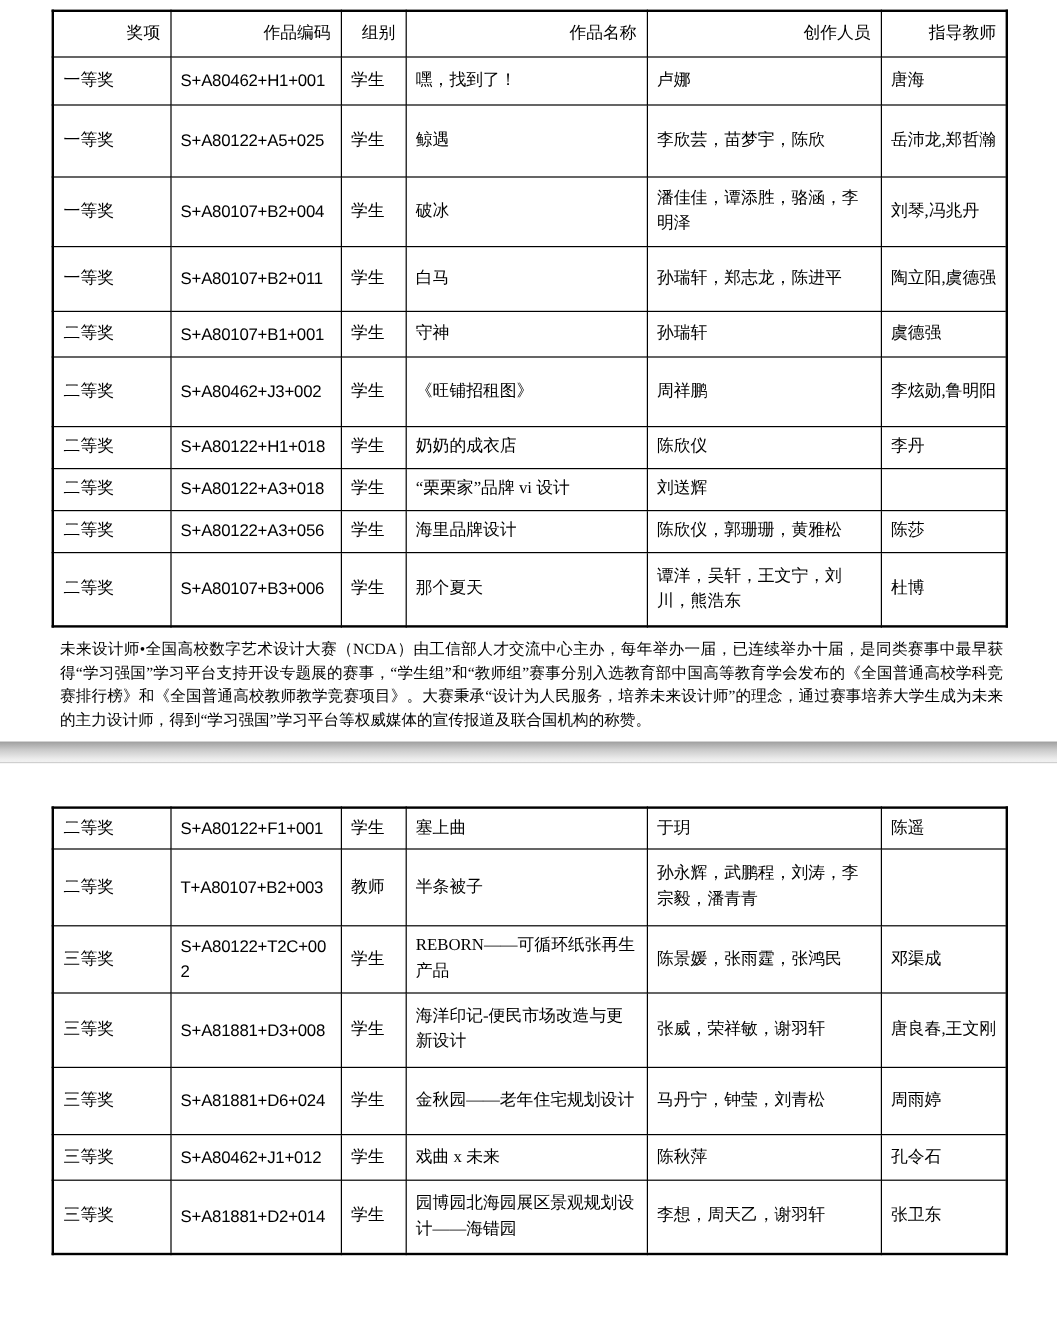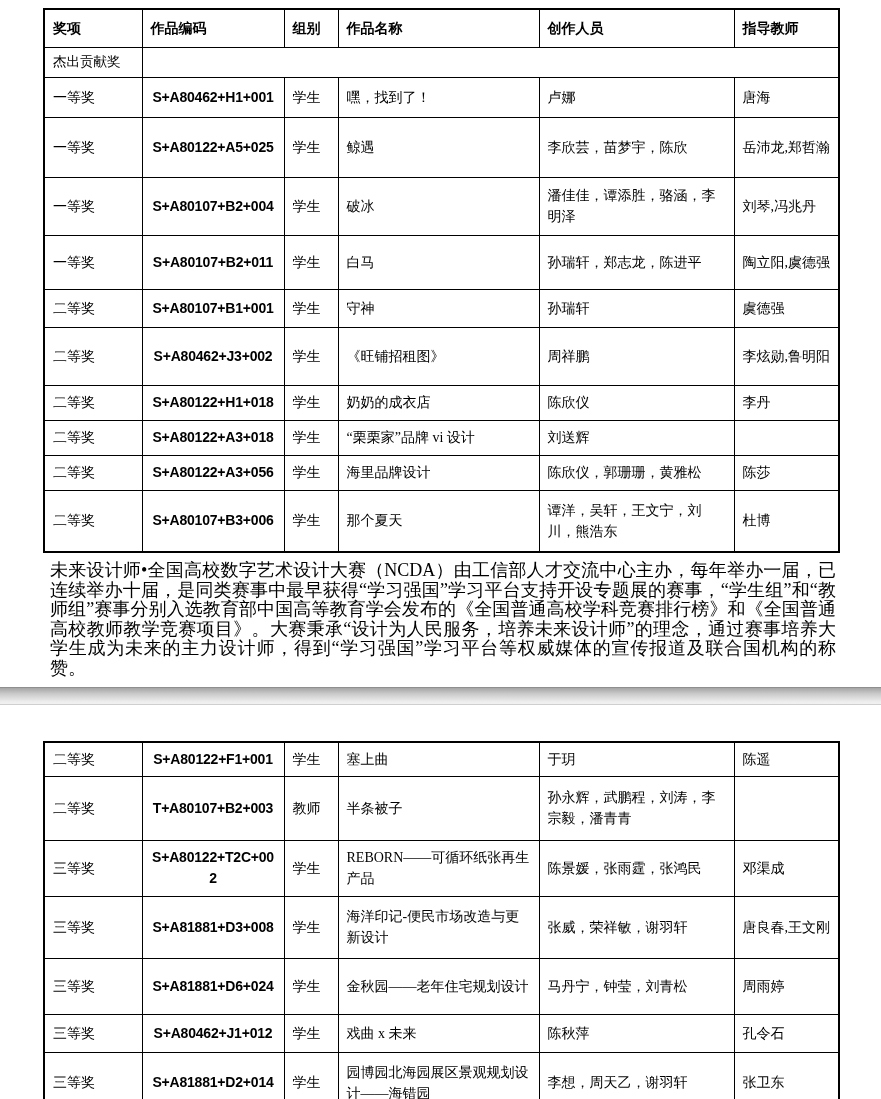--- a/index.html
+++ b/index.html
@@ -16,33 +16,33 @@
   }
   table.awards th, table.awards td{
     border:1px solid #000;
     font-size:14px;line-height:1.5;
     padding:3px 8px;
     vertical-align:middle;
     word-break:break-word;
     overflow:hidden;
   }
   table.awards thead tr{height:38px;}
-  table.awards th{font-weight:bold;text-align:left;}
+  table.awards th{font-weight:normal;text-align:right;}
   td.c{text-align:left;}
   td.l{text-align:left;padding-right:12px;}
   td.code{
     font-family:"Liberation Sans","DejaVu Sans",sans-serif;
-    font-weight:bold;font-size:13px;letter-spacing:-0.2px;
-    text-align:center;
+    font-weight:normal;font-size:13px;letter-spacing:-0.2px;
+    text-align:left;
   }
   tr.special-row{height:30px;}
   tr.special-row td{font-size:13.5px;}
   .desc{
     margin:8px 45px 0 50px;
-    font-size:18px;line-height:19.5px;
+    font-size:13px;line-height:19.5px;
     text-align:justify;
   }
   .page-break{
     margin-top:9px;height:16px;width:881px;
     background:linear-gradient(180deg,#a5a5a5 0%,#c9c9c9 35%,#ededed 85%,#f1f1f1 100%);
     border-top:1px solid #8f8f8f;
     border-bottom:1px solid #cfcfcf;
   }
   .page2-table{margin-top:36px;}
 </style>
@@ -63,24 +63,20 @@
       <tr>
         <th>奖项</th>
         <th>作品编码</th>
         <th>组别</th>
         <th>作品名称</th>
         <th>创作人员</th>
         <th>指导教师</th>
       </tr>
     </thead>
     <tbody id="t1body">
-      <tr class="special-row">
-        <td class="l">杰出贡献奖</td>
-        <td class="l" colspan="5"></td>
-      </tr>
     <tr style="height: 40px;">
           <td class="c">一等奖</td>
           <td class="code">S+A80462+H1+001</td>
           <td class="c">学生</td>
           <td class="l">嘿，找到了！</td>
           <td class="l">卢娜</td>
           <td class="l">唐海</td>
         </tr>
         <tr style="height: 60px;">
           <td class="c">一等奖</td>

